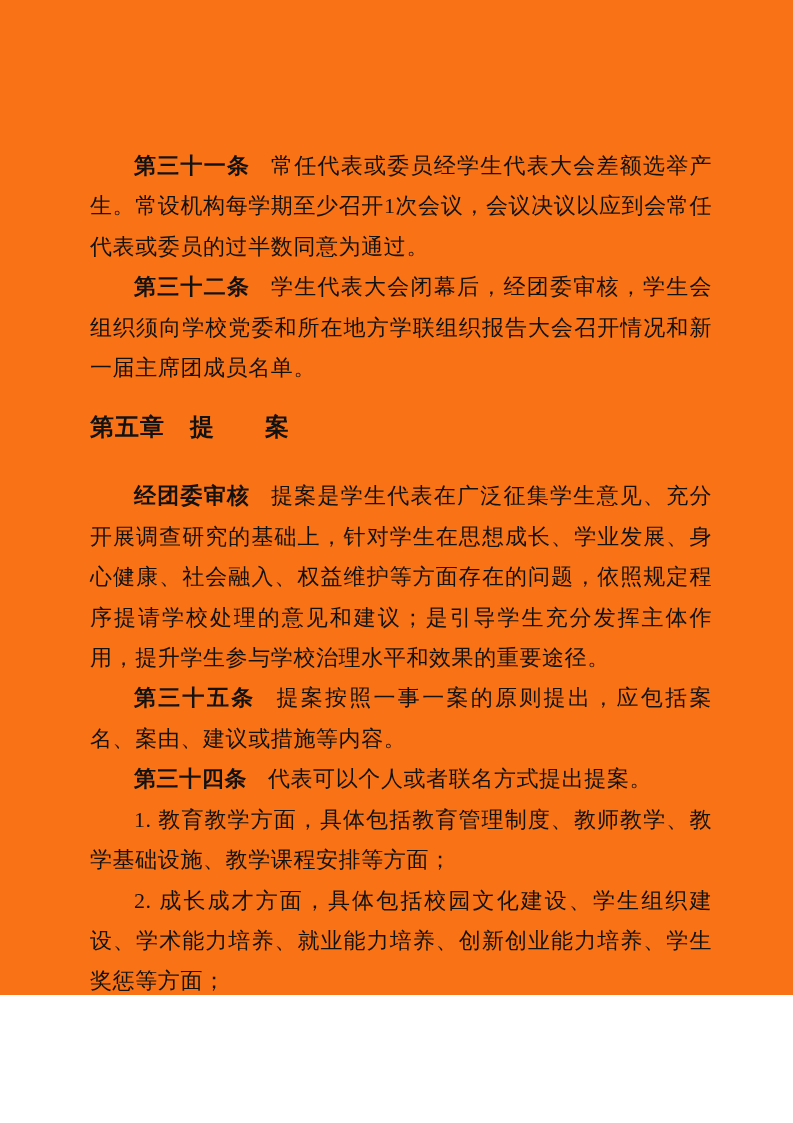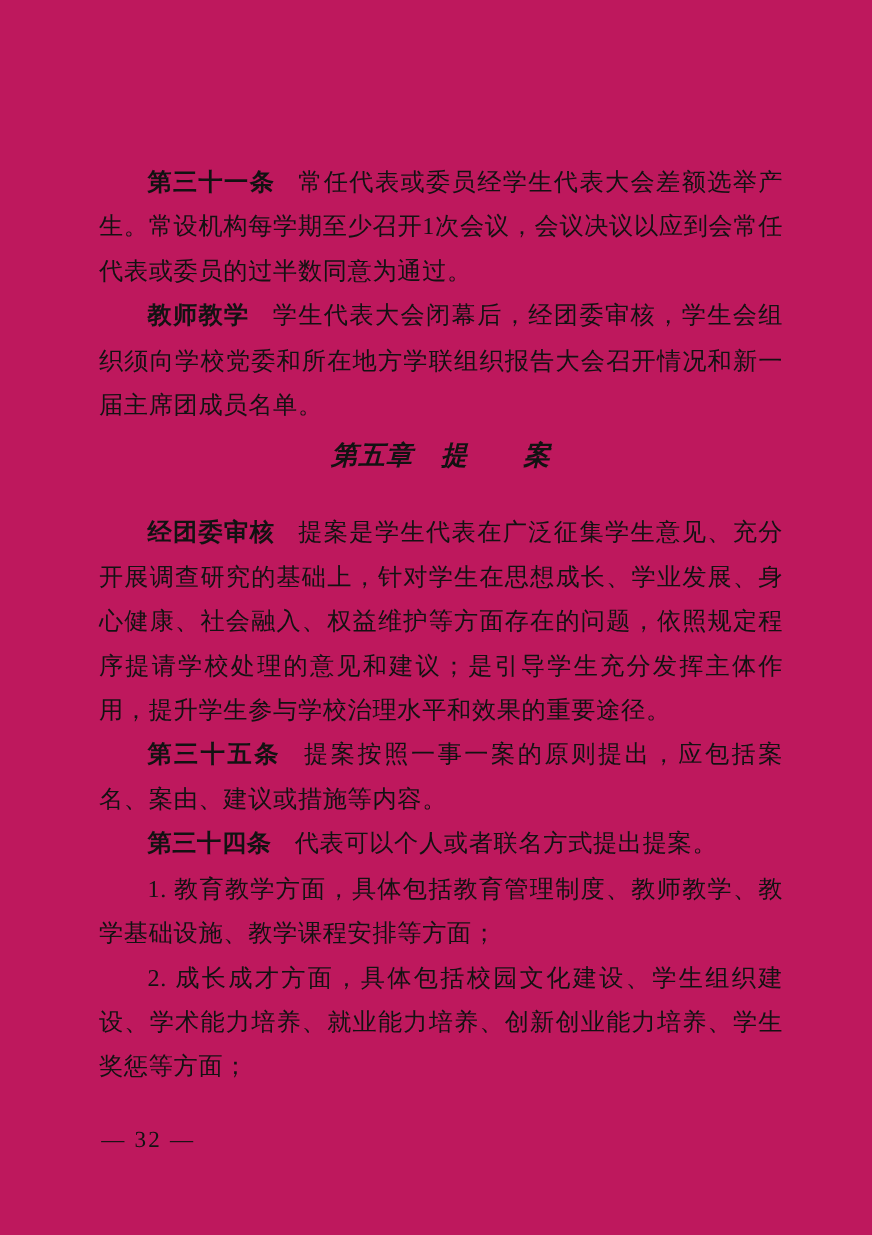--- a/index.html
+++ b/index.html
@@ -3,22 +3,22 @@
 <meta charset="utf-8">
 <style>
   html, body {
     margin: 0;
     padding: 0;
     background: #ffffff;
   }
   .page {
     position: relative;
     width: 793px;
-    height: 1123px;
-    background: #be185d;
+    height: 995px;
+    background: #f97316;
     overflow: hidden;
     font-family: "Liberation Serif", "DejaVu Serif", serif;
     color: #121212;
   }
   .content {
     position: absolute;
     left: 90px;
     top: 146px;
     width: 622px;
   }
@@ -29,47 +29,46 @@
     letter-spacing: 0.6px;
     text-align: justify;
     text-indent: 2em;
     word-break: break-all;
   }
   .article-label {
     font-weight: bold;
     margin-right: 0.95em;
   }
   .chapter-heading {
-    margin: 10px 0 32px 0;
+    margin: 22px 0 32px 0;
     font-size: 24px;
     line-height: 34px;
     font-weight: bold;
-    text-align: center;
+    text-align: left;
     letter-spacing: 1px;
-    font-style: italic;
   }
   .page-number {
     position: absolute;
     left: 92px;
     top: 1022px;
     font-size: 21px;
     line-height: 28px;
     letter-spacing: 2px;
     color: #121212;
   }
 </style>
 </head>
 <body>
 
 <div class="page">
   <div class="content">
 
     <p class="para"><b class="article-label">第三十一条</b><span>常任代表或委员经学生代表大会差额选举产生。常设机构每学期至少召开1次会议，会议决议以应到会常任代表或委员的过半数同意为通过。</span></p>
 
-    <p class="para"><b class="article-label">教师教学</b><span>学生代表大会闭幕后，经团委审核，学生会组织须向学校党委和所在地方学联组织报告大会召开情况和新一届主席团成员名单。</span></p>
+    <p class="para"><b class="article-label">第三十二条</b><span>学生代表大会闭幕后，经团委审核，学生会组织须向学校党委和所在地方学联组织报告大会召开情况和新一届主席团成员名单。</span></p>
 
     <h2 class="chapter-heading">第五章　提　　案</h2>
 
     <p class="para"><b class="article-label">经团委审核</b><span>提案是学生代表在广泛征集学生意见、充分开展调查研究的基础上，针对学生在思想成长、学业发展、身心健康、社会融入、权益维护等方面存在的问题，依照规定程序提请学校处理的意见和建议；是引导学生充分发挥主体作用，提升学生参与学校治理水平和效果的重要途径。</span></p>
 
     <p class="para"><b class="article-label">第三十五条</b><span>提案按照一事一案的原则提出，应包括案名、案由、建议或措施等内容。</span></p>
 
     <p class="para"><b class="article-label">第三十四条</b><span>代表可以个人或者联名方式提出提案。</span></p>
 
 

